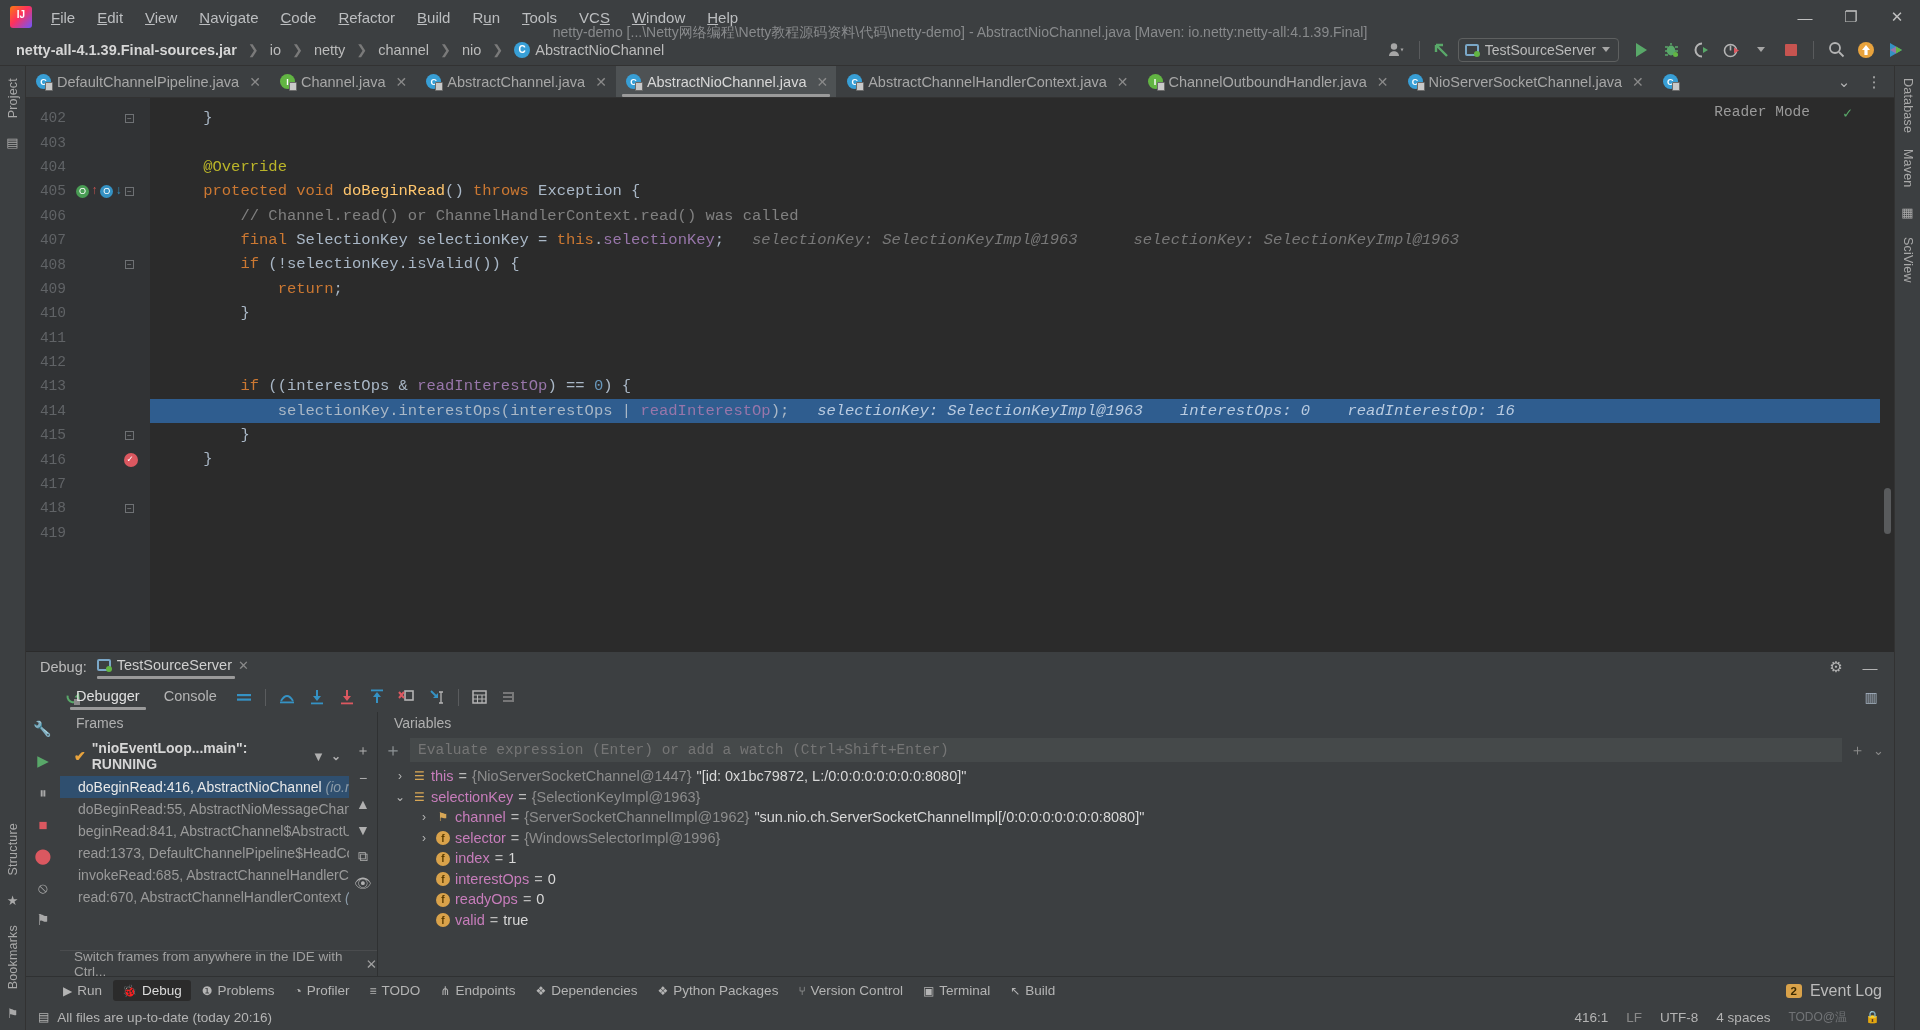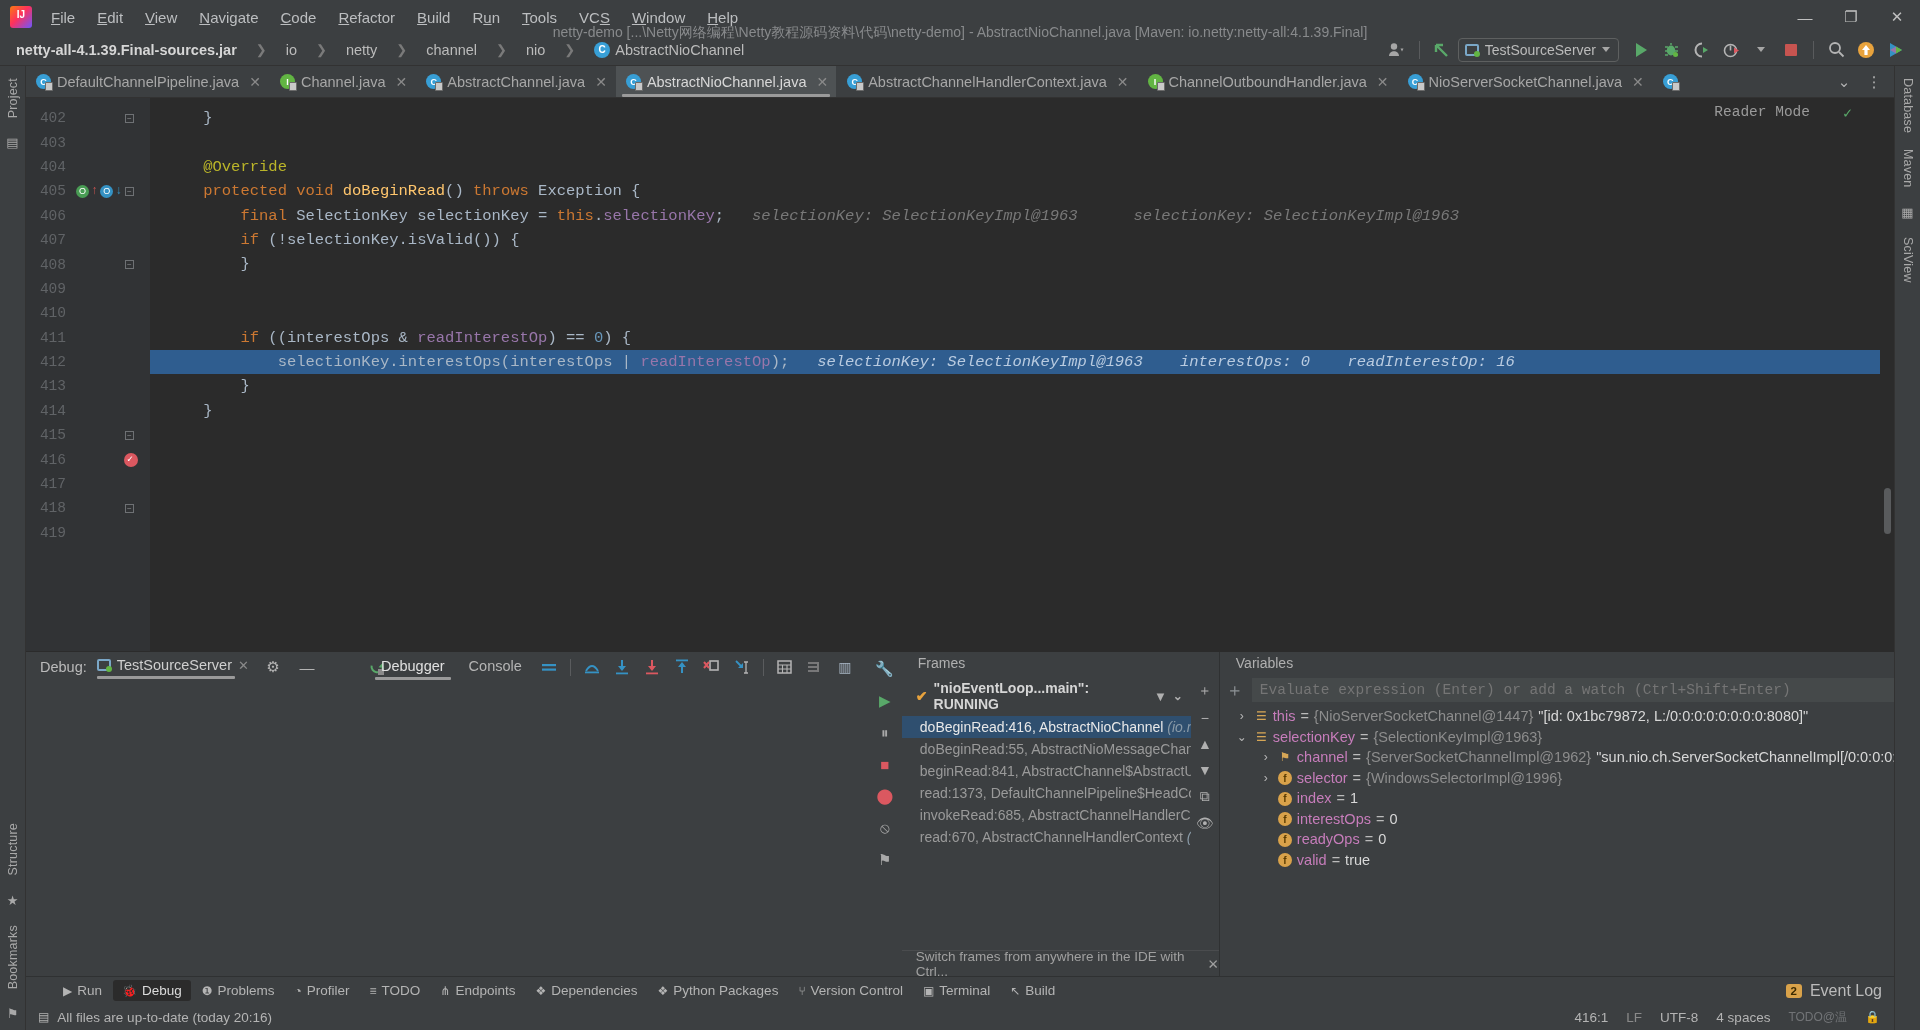--- a/index.html
+++ b/index.html
@@ -39,21 +39,21 @@
   .win-btn {
     width: 46px; height: 34px; display: flex; align-items: center; justify-content: center;
     color: #c0c0c0; font-size: 15px;
   }
 
   
   .navbar {
     height: 32px; flex: 0 0 32px; background: #3c3f41; display: flex; align-items: center;
     padding-left: 12px; border-bottom: 1px solid #323232;
   }
-  .crumbs { display: flex; align-items: center; gap: 12px; font-size: 14.5px; justify-content: center; }
+  .crumbs { display: flex; align-items: center; gap: 4px; font-size: 14.5px; justify-content: center; }
   .crumb { padding: 2px 4px; color: #bbbbbb; white-space: nowrap; }
   .crumb.bold { font-weight: bold; color: #d6d6d6; }
   .crumb-sep { color: #7a7a7a; font-size: 13px; padding: 0 3px; }
   .cls-badge {
     display:inline-flex; align-items:center; justify-content:center;
     width: 16px; height: 16px; border-radius: 50%; background:#389fd6; color:#fff;
     font-size: 10px; font-weight: bold; margin-right: 5px; vertical-align: middle;
   }
   .crumb.with-icon { display: flex; align-items: center; }
   .tb-right { margin-left: auto; display: flex; align-items: center; gap: 2px; padding-right: 10px; }
@@ -158,21 +158,21 @@
   .boxed { outline: 2px solid #e05a4e; outline-offset: 0px; display:inline-block; padding: 0 1px; }
 
   .scroll-right { width: 14px; flex: 0 0 14px; background: #2b2b2b; position: relative; }
   .scroll-thumb { position: absolute; right: 3px; width: 7px; border-radius: 4px; background: #595b5d; }
   .reader-mode {
     position: absolute; right: 70px; top: 6px; font-size: 14.5px; color: #9a9a9a;
   }
   .rm-check { position:absolute; right: 28px; top: 6px; color: #59a869; font-size: 15px; }
 
   
-  .debug-panel { flex: 0 0 325px; background: #3c3f41; display: flex; border-top: 1px solid #2b2b2b; }
+  .debug-panel { flex: 0 0 325px; background: #3c3f41; display: flex; flex-direction: column; border-top: 1px solid #2b2b2b; }
   .dbg-head {
     height: 30px; display: flex; align-items: center; padding-left: 14px; gap: 10px; position: relative;
   }
   .dbg-label { font-size: 14.5px; color: #bbbbbb; }
   .dbg-tabchip { display: flex; align-items: center; gap: 6px; font-size: 14.5px; color: #cfcfcf; position: relative; padding-bottom: 4px;}
   .dbg-tabchip::after { content:""; position:absolute; left:0; right:14px; bottom:-2px; height:3px; background:#9a9a9a; border-radius:1px; }
   .dbg-head-right { margin-left: auto; display: flex; align-items: center; gap: 6px; padding-right: 10px; }
 
   .dbg-toolbar { height: 30px; display: flex; align-items: center; gap: 4px; padding-left: 40px; }
   .dtab { font-size: 14.5px; color: #b5b5b5; padding: 2px 10px 4px; position: relative; }
@@ -507,22 +507,24 @@
               <span class="g-marks"></span>
             </div>
           </div>
         <div class="code-area" id="codearea">
           <div class="reader-mode">Reader Mode</div>
           <div class="rm-check">✓</div>
         <div class="c-row">    <span class="txt">}</span></div>
             <div class="c-row">&nbsp;</div>
             <div class="c-row">    <span class="an">@Override</span></div>
             <div class="c-row">    <span class="kw">protected void </span><span class="fn">doBeginRead</span><span class="txt">() </span><span class="kw">throws </span><span class="txt">Exception {</span></div>
+            <div class="c-row">        <span class="cm">// Channel.read() or ChannelHandlerContext.read() was called</span></div>
             <div class="c-row">        <span class="kw">final </span><span class="txt">SelectionKey selectionKey = </span><span class="kw">this</span><span class="txt">.</span><span class="fld">selectionKey</span><span class="txt">;</span>   <span class="hint">selectionKey: SelectionKeyImpl@1963</span>      <span class="hint">selectionKey: SelectionKeyImpl@1963</span></div>
             <div class="c-row">        <span class="kw">if </span><span class="txt">(!selectionKey.isValid()) {</span></div>
+            <div class="c-row">            <span class="kw">return</span><span class="txt">;</span></div>
             <div class="c-row">        <span class="txt">}</span></div>
             <div class="c-row">&nbsp;</div>
             <div class="c-row">&nbsp;</div>
             <div class="c-row">        <span class="kw">if </span><span class="txt">((interestOps &amp; </span><span class="fld">readInterestOp</span><span class="txt">) == </span><span class="num">0</span><span class="txt">) {</span></div>
             <div class="c-row hl">            <span class="txt">selectionKey.interestOps(interestOps | </span><span class="fld">readInterestOp</span><span class="txt">);</span>   <span class="hint-sel">selectionKey: SelectionKeyImpl@1963</span>    <span class="hint-sel">interestOps: 0</span>    <span class="hint-sel">readInterestOp: 16</span></div>
             <div class="c-row">        <span class="txt">}</span></div>
             <div class="c-row">    <span class="txt">}</span></div>
             <div class="c-row">&nbsp;</div>
           </div>
         <div class="scroll-right">

